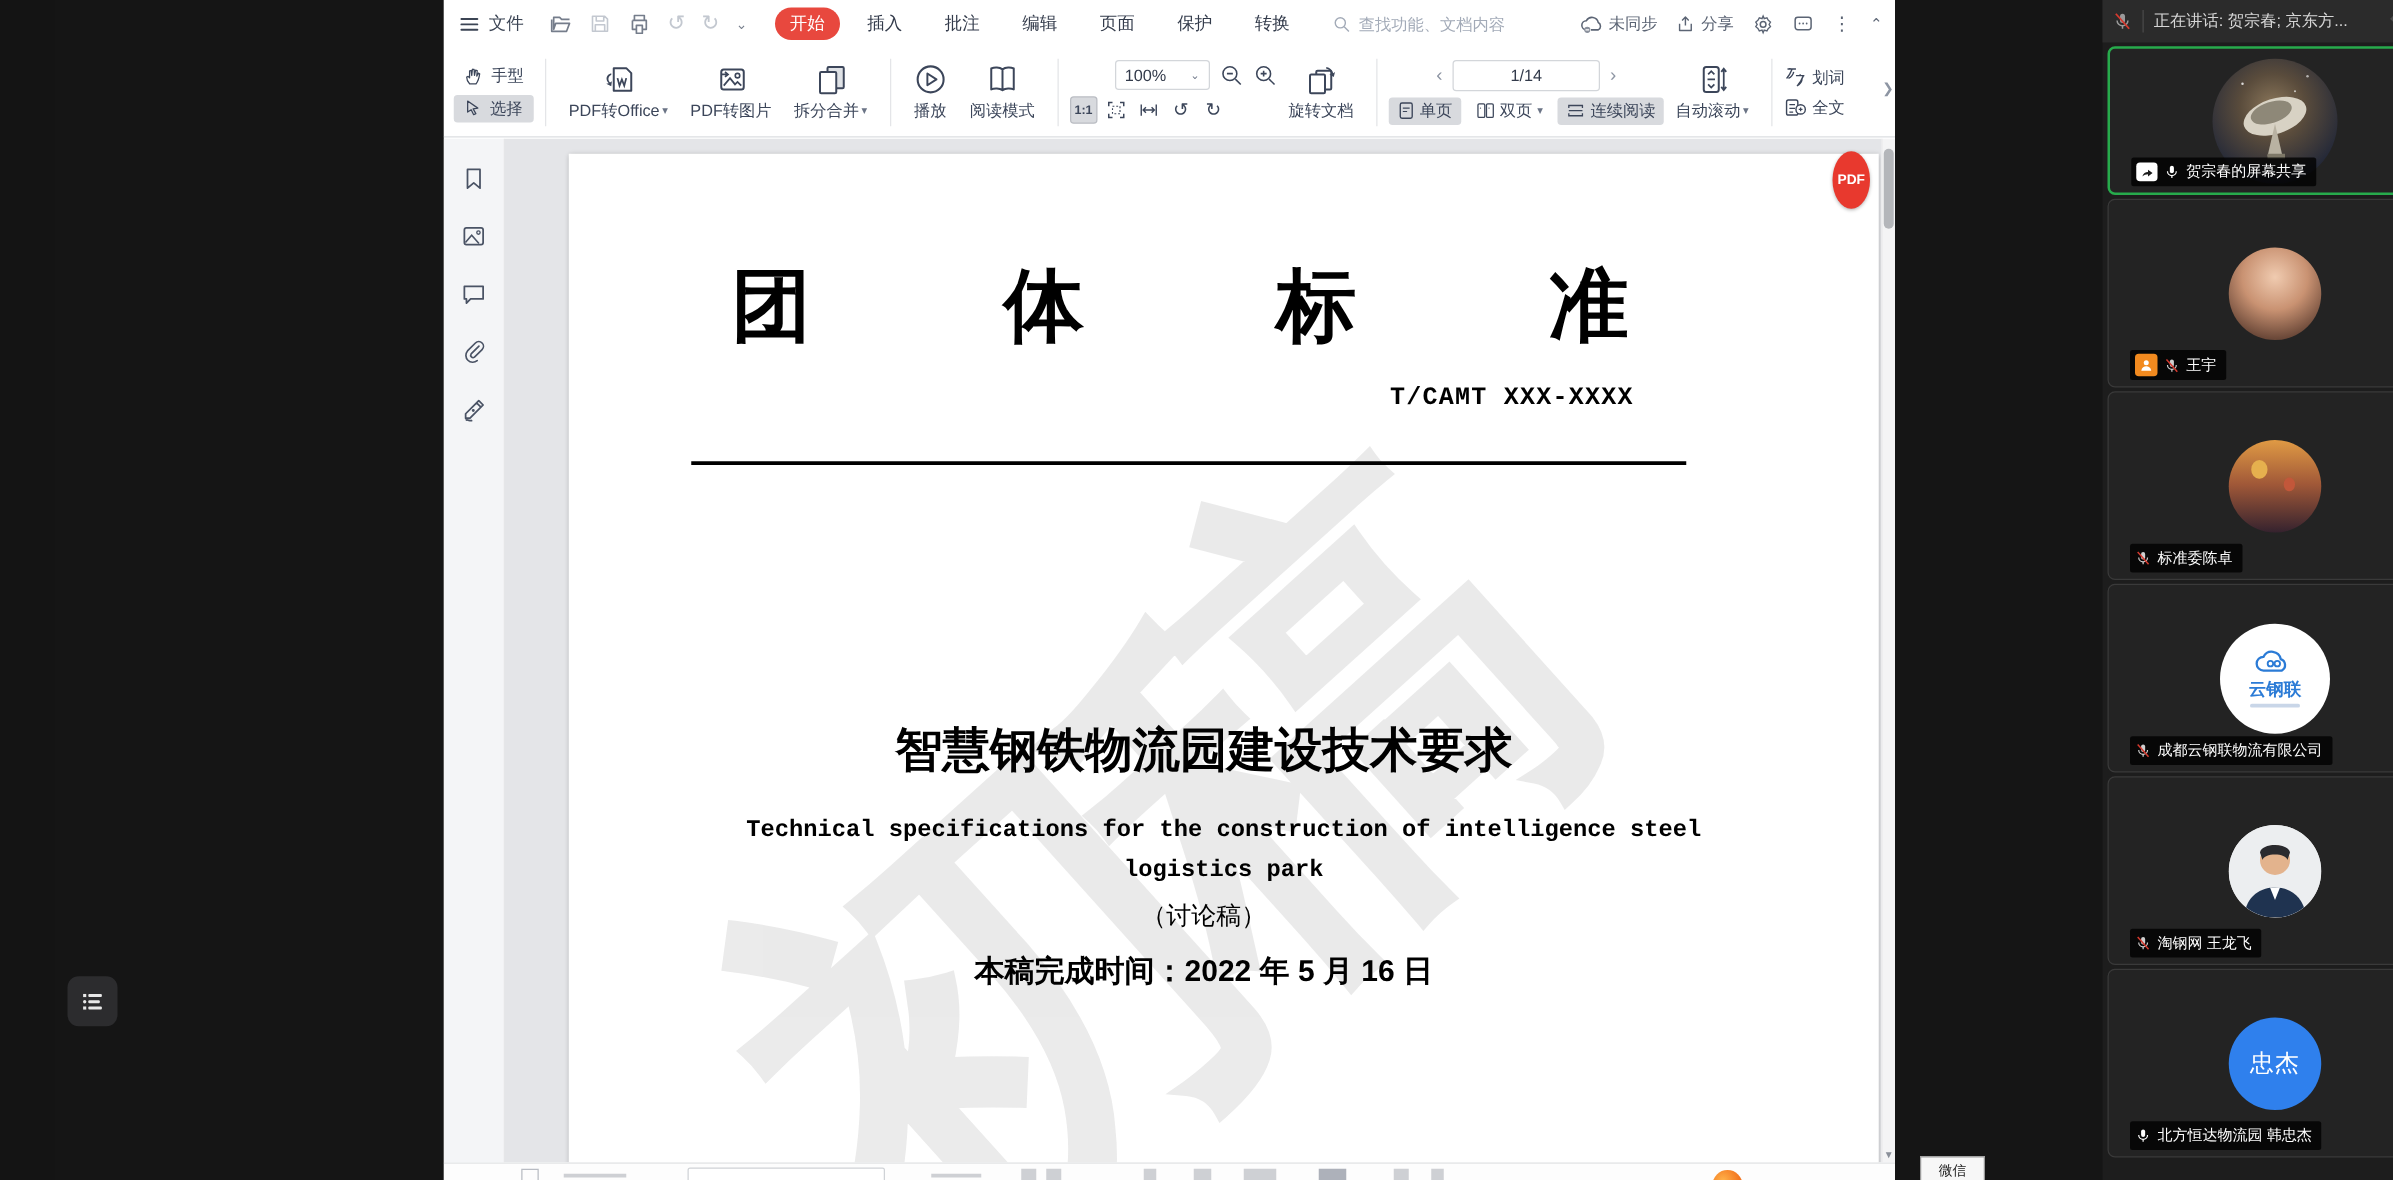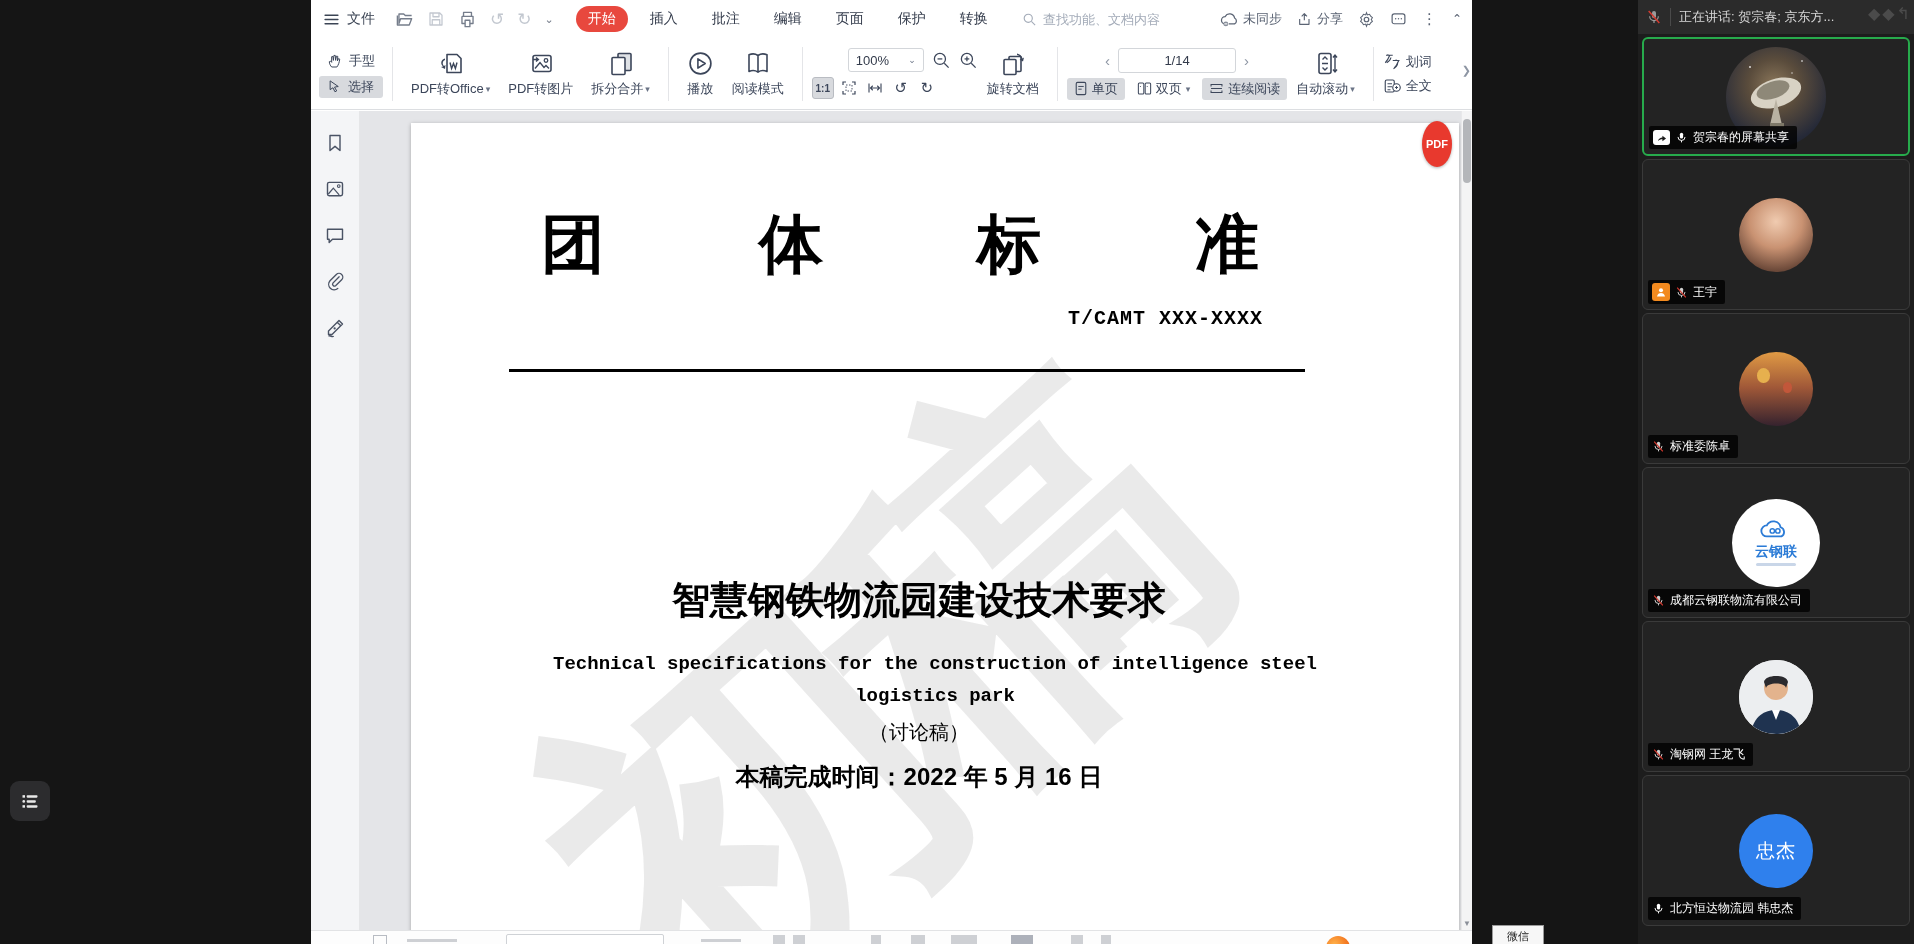--- a/index.html
+++ b/index.html
@@ -1,18 +1,18 @@
 <!DOCTYPE html>
 <html><head>
 <meta charset="utf-8">
 <style>
   * { margin:0; padding:0; box-sizing:border-box; }
   html,body { width:1914px; height:944px; overflow:hidden; background:#141414;
     font-family:"Liberation Sans","DejaVu Sans",sans-serif; }
-  .desktop { position:absolute; inset:0; background:#151515; }
+  .desktop { position:absolute; inset:0; background:#151515;margin-left:44px; }
 
   
   .toc-btn { position:absolute; left:10px; top:781px; width:40px; height:40px;
     background:#2c2c2e; border-radius:9px; display:flex; align-items:center; justify-content:center; }
 
   
   .wps { position:absolute; left:311px; top:0; width:1161px; height:944px; background:#fff; overflow:hidden; }
 
   .menubar { height:38px; display:flex; align-items:center; padding:0 10px 0 12px; background:#fff; position:relative; }
   .menubar .file { display:flex; align-items:center; gap:7px; color:#3b4454; font-size:14px; }
@@ -97,21 +97,21 @@
   .speakbar { height:34px; background:#2b2b2b; display:flex; align-items:center; padding:16px 8px; gap:8px; position:relative; }
   .speakbar .vdiv { width:1px; height:18px; background:#4a4a4a; }
   .speaktext { color:#d6d6d6; font-size:13px; white-space:nowrap; overflow:hidden; }
   .speak-deco { position:absolute; right:4px; top:4px; display:flex; gap:2px; opacity:.35; }
   .speak-deco span { color:#888; font-size:16px; }
 
   .tiles { position:absolute; top:37px; left:4px; width:268px; display:flex; flex-direction:column; gap:3px; }
   .tile { position:relative; height:151px; background:#232323; border:1px solid #3a3a3a; border-radius:6px;
     display:flex; align-items:center; justify-content:center; overflow:hidden; }
   .tile.first { height:119px; border:2px solid #27ab4c; }
-  .nameplate { position:absolute; left:5px; bottom:5px; background:rgba(0,0,0,.78); border-radius:2px;
+  .nameplate { position:absolute; left:17px; bottom:5px; background:rgba(0,0,0,.78); border-radius:2px;
     display:flex; align-items:center; gap:5px; padding:3px 8px 3px 4px; color:#fff; font-size:12px; white-space:nowrap; max-width:250px; overflow:hidden; }
   .av { border-radius:50%; flex:0 0 auto; }
   .av-tele { width:100px; height:100px; background:radial-gradient(circle at 48% 38%, #8a765a 0%, #5a4c3c 32%, #262a38 72%, #161922 100%); position:relative; }
   .av-wy { width:74px; height:74px; background:radial-gradient(circle at 50% 32%, #f0cbb0 0%, #c99272 42%, #6d4a3a 78%, #402a22 100%); }
   .av-cz { width:74px; height:74px; background:linear-gradient(#e09a44 0%, #a05838 48%, #35222e 100%); position:relative; }
   .av-logo { width:88px; height:88px; background:#fff; display:flex; flex-direction:column; align-items:center; justify-content:center; gap:2px; }
   .av-logo .cn { color:#2b7bd6; font-size:14px; font-weight:700; }
   .av-logo .bar { width:40px; height:3px; background:#c9d6e8; border-radius:2px; }
   .av-wlf { width:74px; height:74px; background:#e9eaec; position:relative; overflow:hidden; }
   .av-zj { width:74px; height:74px; background:#2f80ed; display:flex; align-items:center; justify-content:center;

